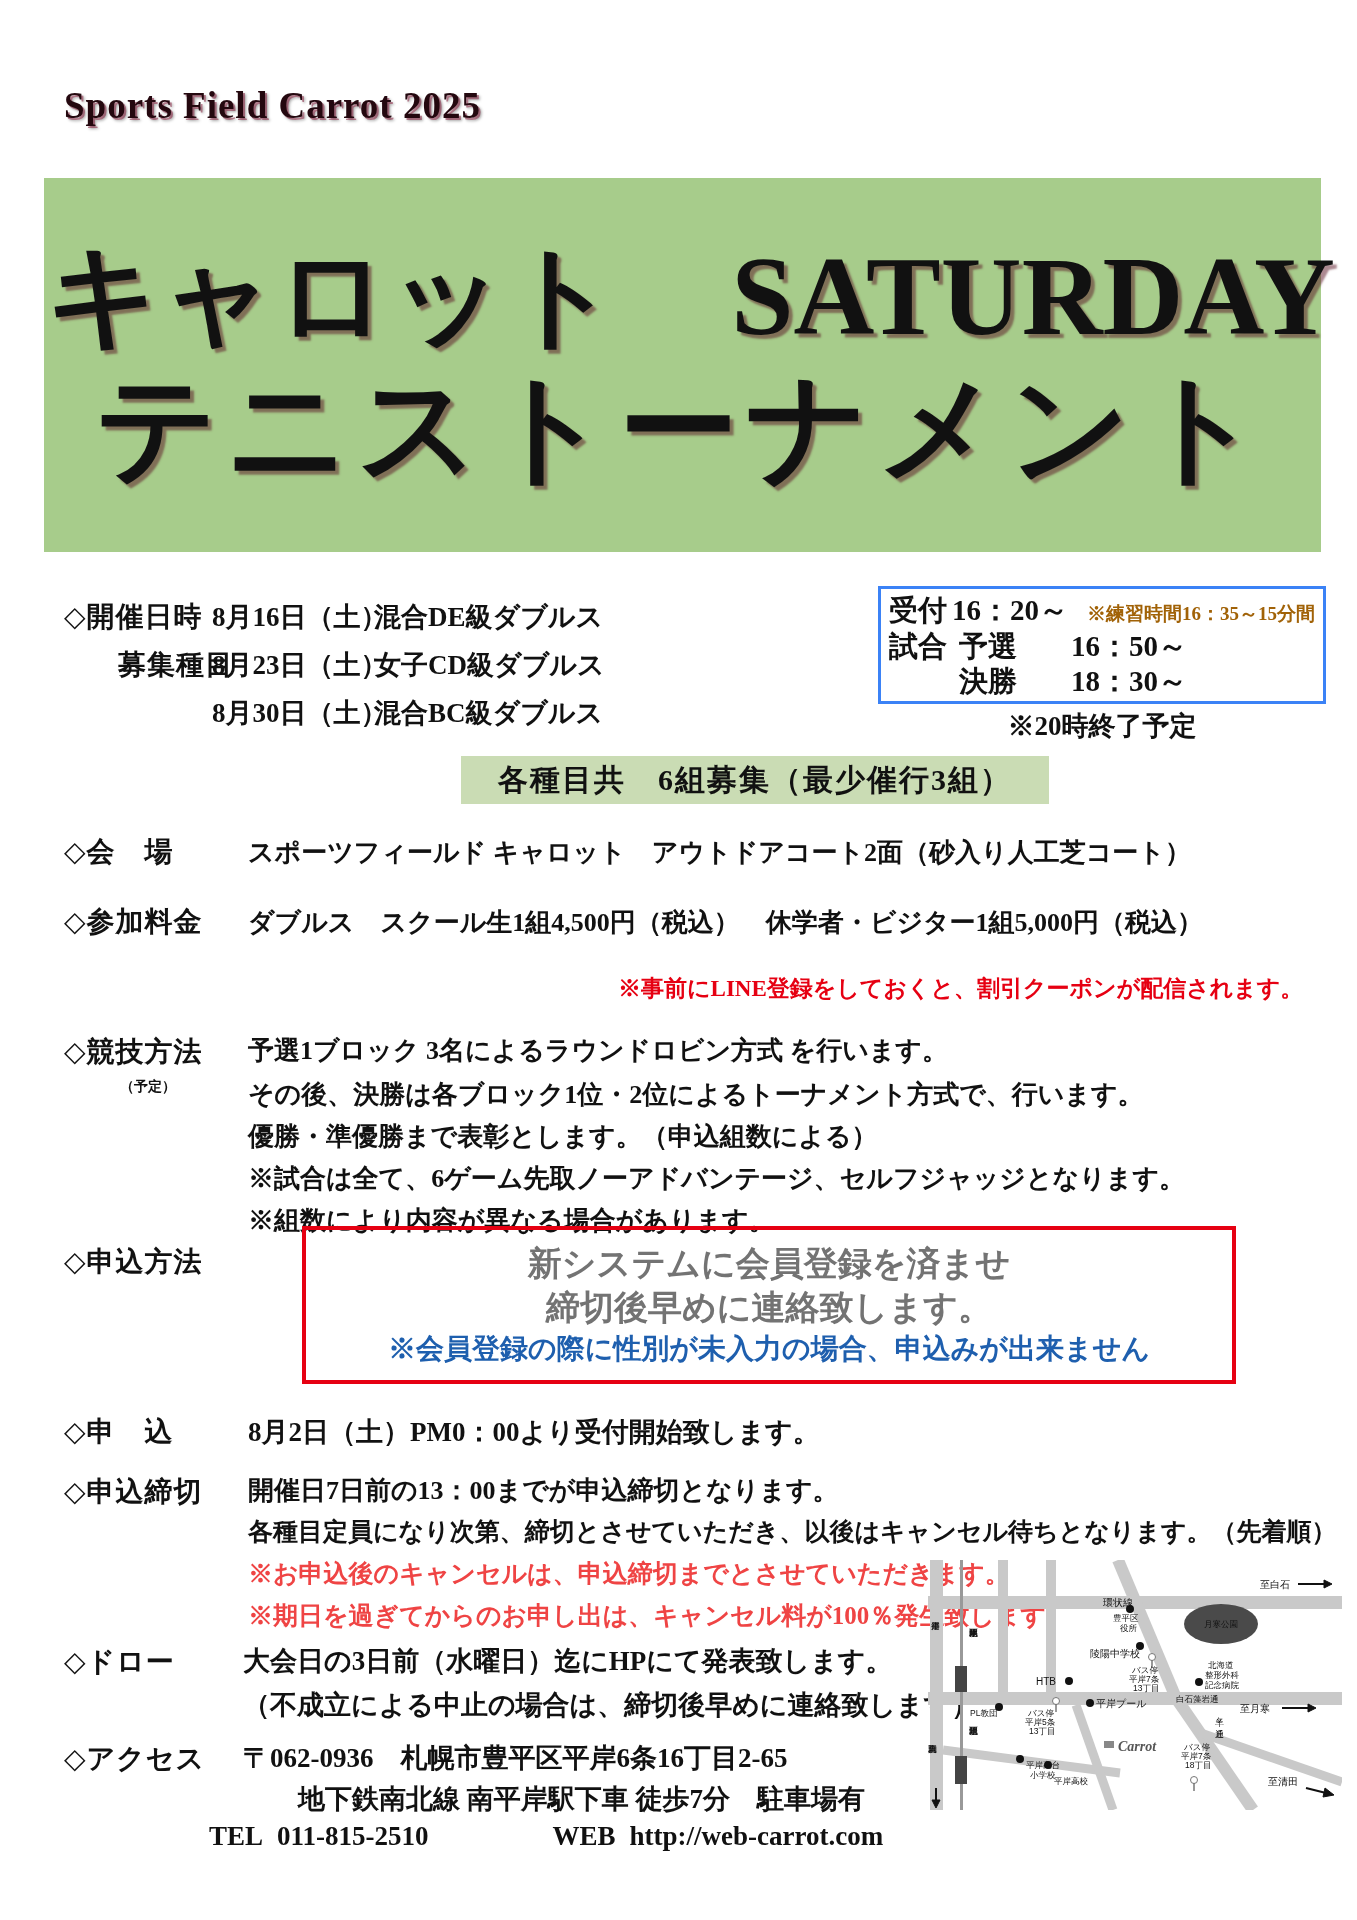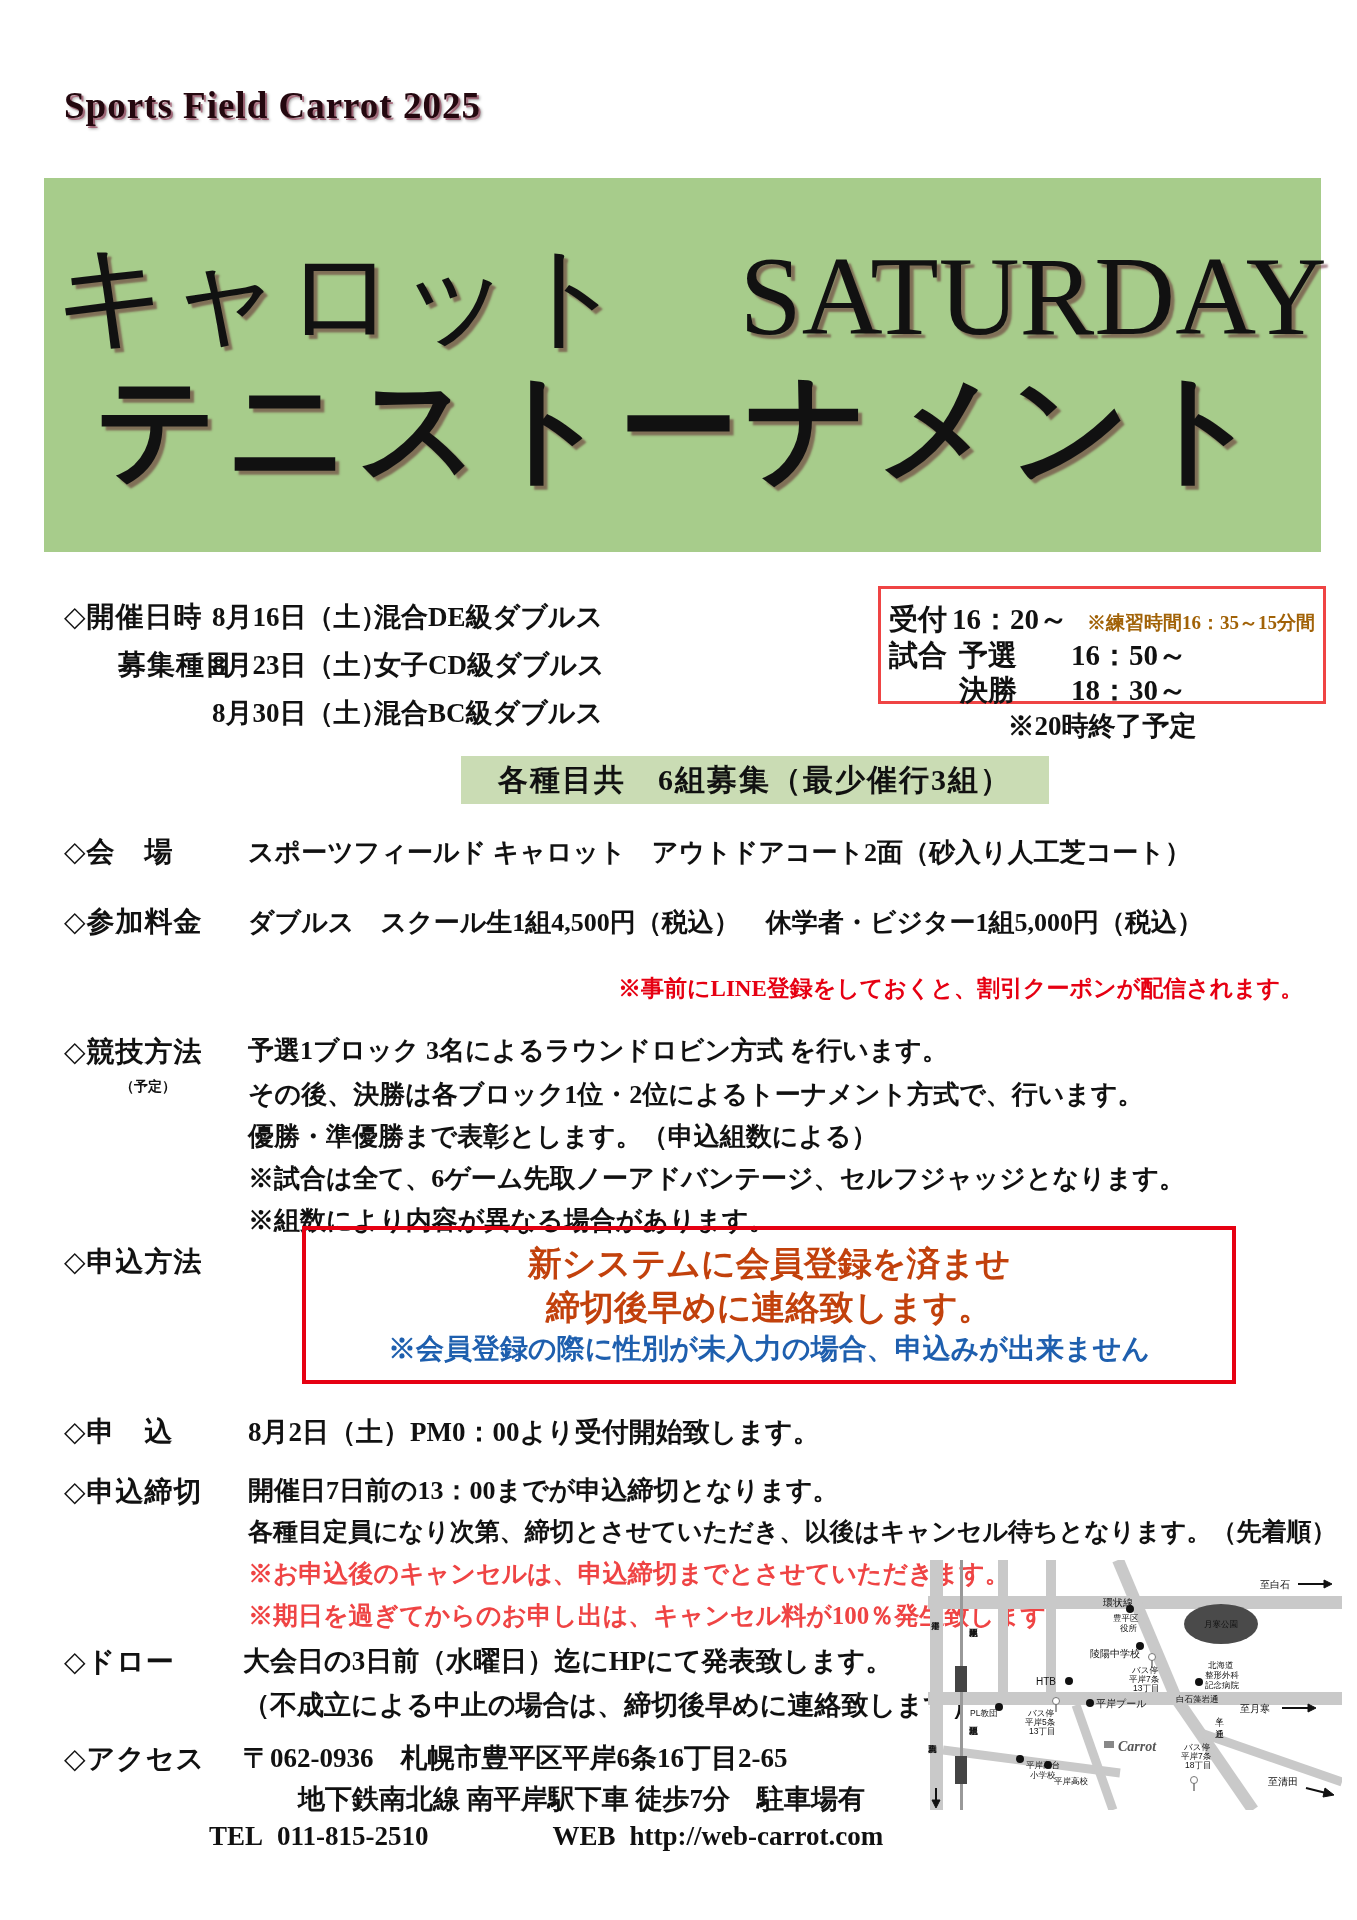--- a/index.html
+++ b/index.html
@@ -6,48 +6,48 @@
   .page{position:relative;width:1357px;height:1920px;background:#ffffff;overflow:hidden;
         font-family:"Liberation Serif","DejaVu Serif",serif;color:#111;}
   .abs{position:absolute;}
 
   .title{left:64px;top:84px;font-size:37px;font-weight:bold;color:#24080f;
          text-shadow:2px 2px 0 rgba(140,40,70,.55), 3px 3px 3px rgba(0,0,0,.35);
          letter-spacing:1px;white-space:nowrap;}
 
   .banner{left:44px;top:178px;width:1277px;height:374px;background:#a7cc8b;
           display:flex;flex-direction:column;align-items:center;justify-content:center;}
-  .banner .l1{font-size:112px;font-weight:normal;line-height:1.15;white-space:nowrap;
+  .banner .l1{font-size:112px;font-weight:bold;line-height:1.15;white-space:nowrap;
               text-shadow:4px 4px 2px rgba(90,20,35,.5);margin-left:16px;}
   .banner .l2{font-size:120px;font-weight:bold;line-height:1.15;letter-spacing:8px;white-space:nowrap;
               text-shadow:4px 4px 2px rgba(90,20,35,.5);}
 
   .lbl{font-size:28px;font-weight:bold;letter-spacing:1px;white-space:nowrap;}
   .txt{font-size:26px;font-weight:bold;white-space:nowrap;}
   .txt27{font-size:27px;font-weight:bold;white-space:nowrap;}
   .small-red{color:#e60012;font-size:23px;font-weight:bold;white-space:nowrap;}
   .red{color:#ef4444;}
   .t25{font-size:25px;}
 
-  .timebox{left:878px;top:586px;width:448px;height:118px;border:3px solid #ef4444;
-           box-sizing:border-box;padding:13px 8px 0 8px;}
+  .timebox{left:878px;top:586px;width:448px;height:118px;border:3px solid #3b82f6;
+           box-sizing:border-box;padding:4px 8px 0 8px;}
   .tb-row{display:flex;font-size:29px;font-weight:bold;line-height:1.23;}
   .tb-c1{width:70px;}
   .tb-c2{width:112px;}
   .tb-time{width:150px;}
   .practice{color:#a16207;font-size:19px;font-weight:bold;padding-top:9px;white-space:nowrap;}
   .endnote{left:878px;top:708px;width:448px;text-align:center;font-size:27px;font-weight:bold;}
 
   .recruit{left:433px;top:756px;width:588px;height:48px;background:#cadcb4;
            display:flex;align-items:center;justify-content:center;
            font-size:30px;font-weight:bold;letter-spacing:2px;white-space:nowrap;margin-left:28px;}
 
   .applybox{left:302px;top:1226px;width:934px;height:158px;border:4px solid #e60012;
             box-sizing:border-box;display:flex;flex-direction:column;align-items:center;justify-content:center;}
-  .applybox .r-big{color:#c2410c;font-size:34px;font-weight:bold;line-height:1.28;white-space:nowrap;}
+  .applybox .r-big{color:#737373;font-size:34px;font-weight:bold;line-height:1.28;white-space:nowrap;}
   .applybox .r-blue{color:#1e5fae;font-size:28px;font-weight:bold;white-space:nowrap;}
 
   .mapbox{left:928px;top:1560px;width:414px;height:250px;}
   .mapbox svg{display:block;}
   .mroad{fill:#c9c9c9;}
   .mline{stroke:#c9c9c9;}
   .mtext{font-family:"Liberation Sans","DejaVu Sans",sans-serif;font-size:10px;fill:#111;}
   .mtext-s{font-family:"Liberation Sans","DejaVu Sans",sans-serif;font-size:8.5px;fill:#111;}
   .mvert{writing-mode:vertical-rl;}
   .mdot{fill:#111;}

